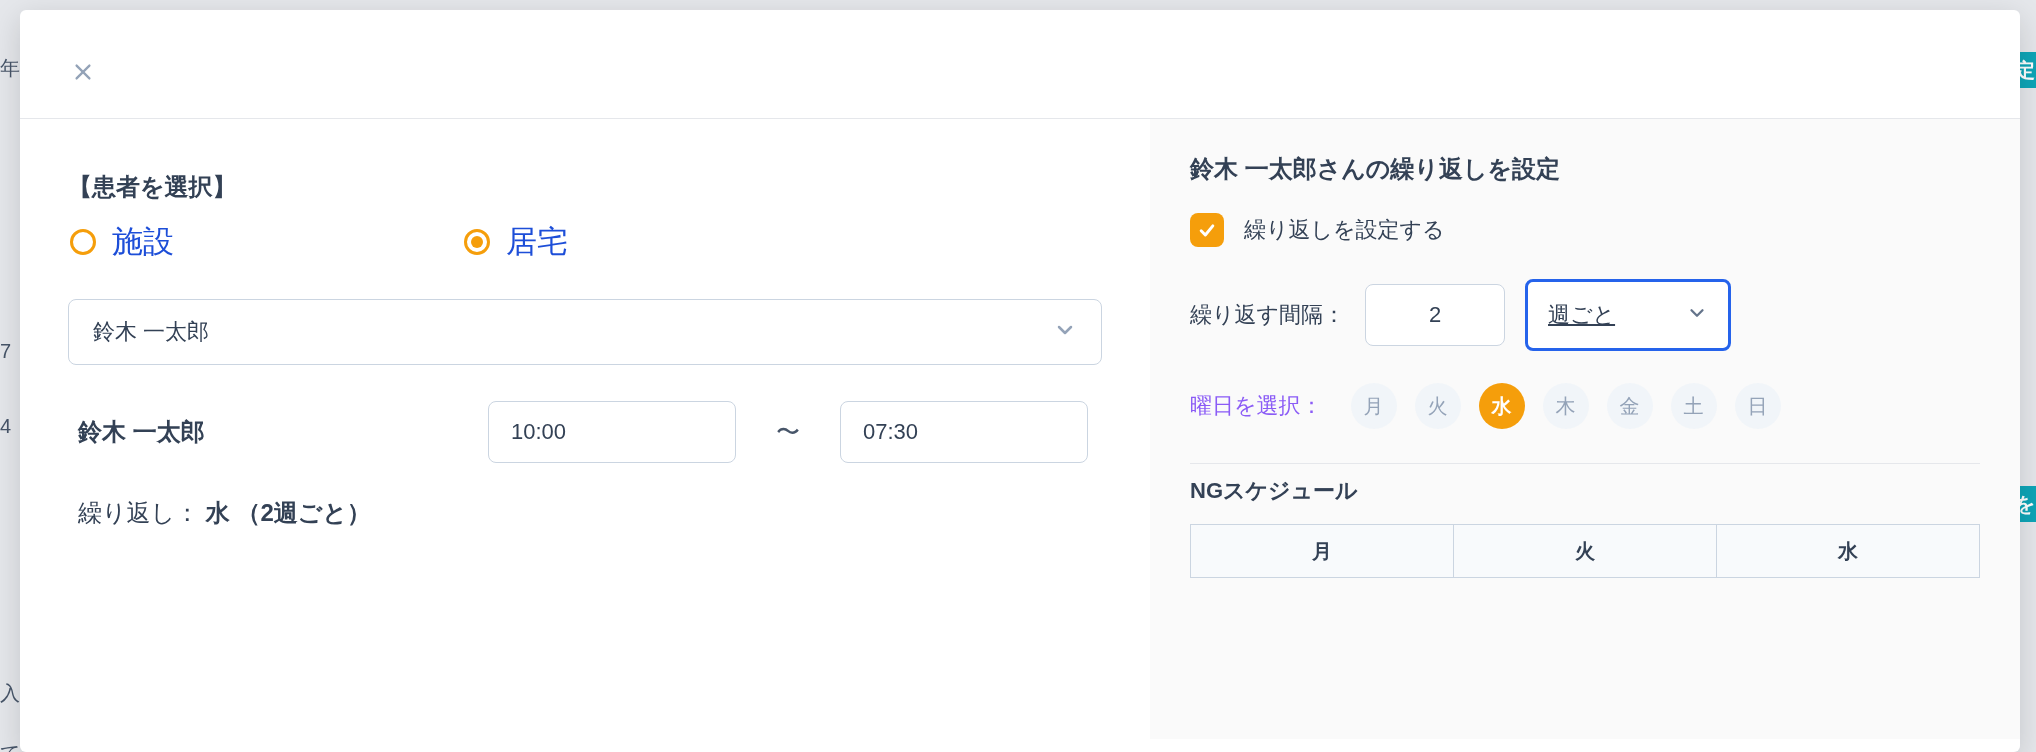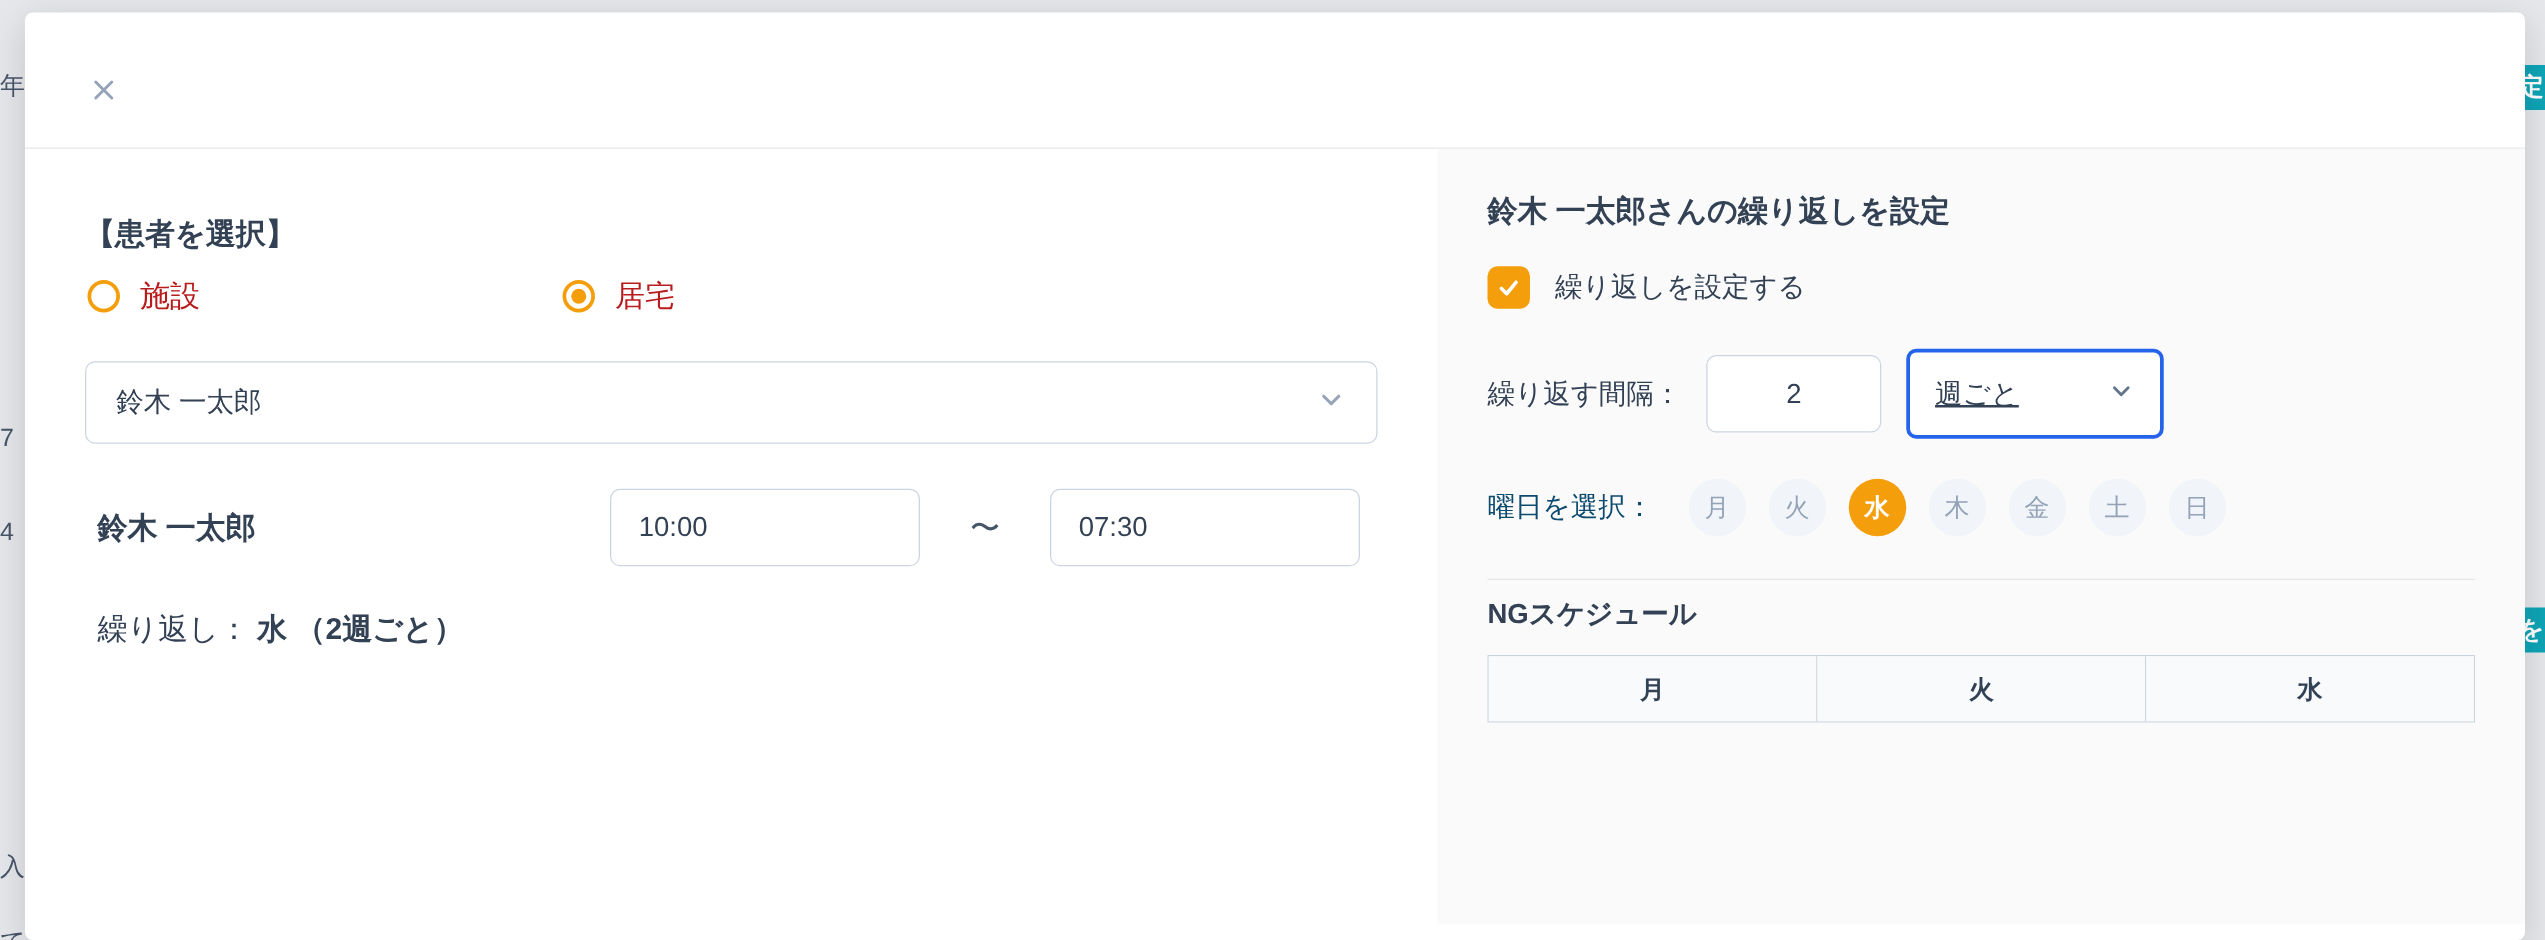--- a/index.html
+++ b/index.html
@@ -125,22 +125,22 @@
       position: absolute;
       width: 12px;
       height: 12px;
       background: #f59e0b;
       border-radius: 50%;
       top: 50%;
       left: 50%;
       transform: translate(-50%, -50%);
     }
     .radio-label {
-      font-size: 24px;
-      color: #b91c1c;
+      font-size: 31px;
+      color: #1d4ed8;
     }
     .select-box {
       width: 100%;
       height: 66px;
       border: 1px solid #cbd5e1;
       border-radius: 8px;
       padding: 0 24px;
       display: flex;
       align-items: center;
       justify-content: space-between;
@@ -256,21 +256,21 @@
       color: #334155;
     }
     .day-row {
       display: flex;
       align-items: center;
       gap: 18px;
       margin-bottom: 34px;
     }
     .day-label {
       font-size: 22px;
-      color: #0c4a6e;
+      color: #8b5cf6;
       margin-right: 10px;
     }
     .day-circle {
       width: 46px;
       height: 46px;
       border-radius: 50%;
       background: #f1f5f9;
       color: #94a3b8;
       display: flex;
       align-items: center;

